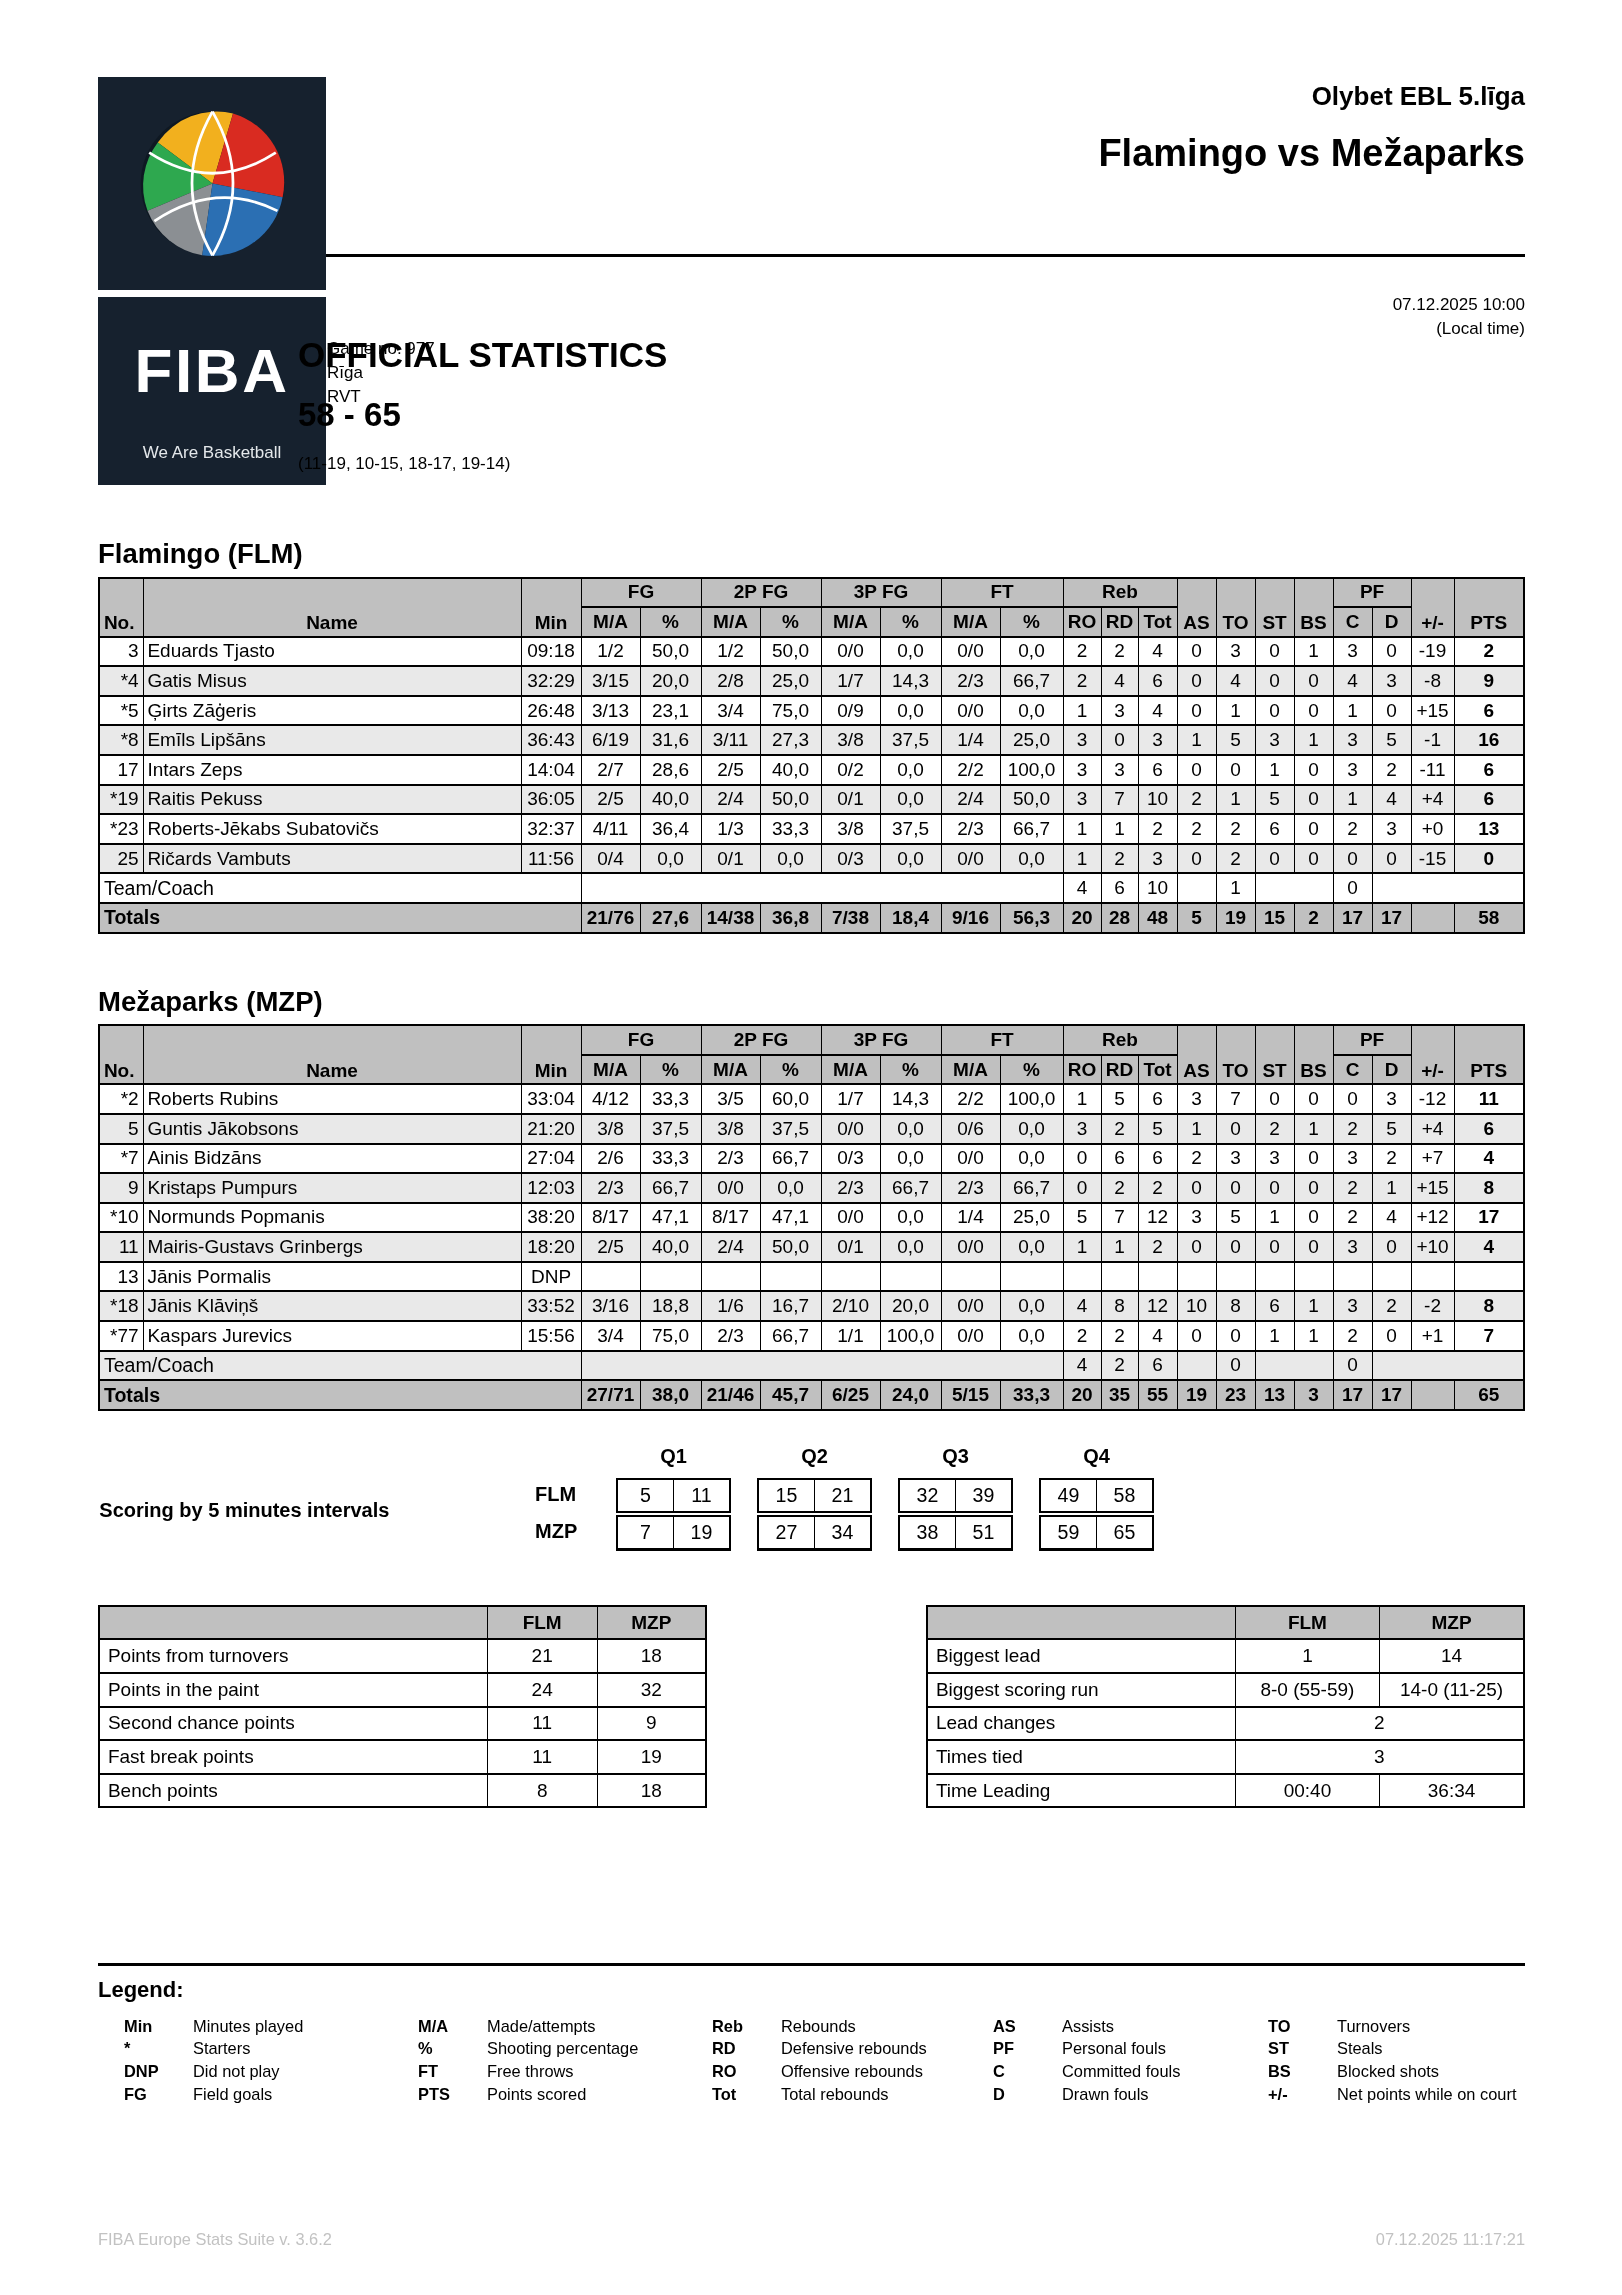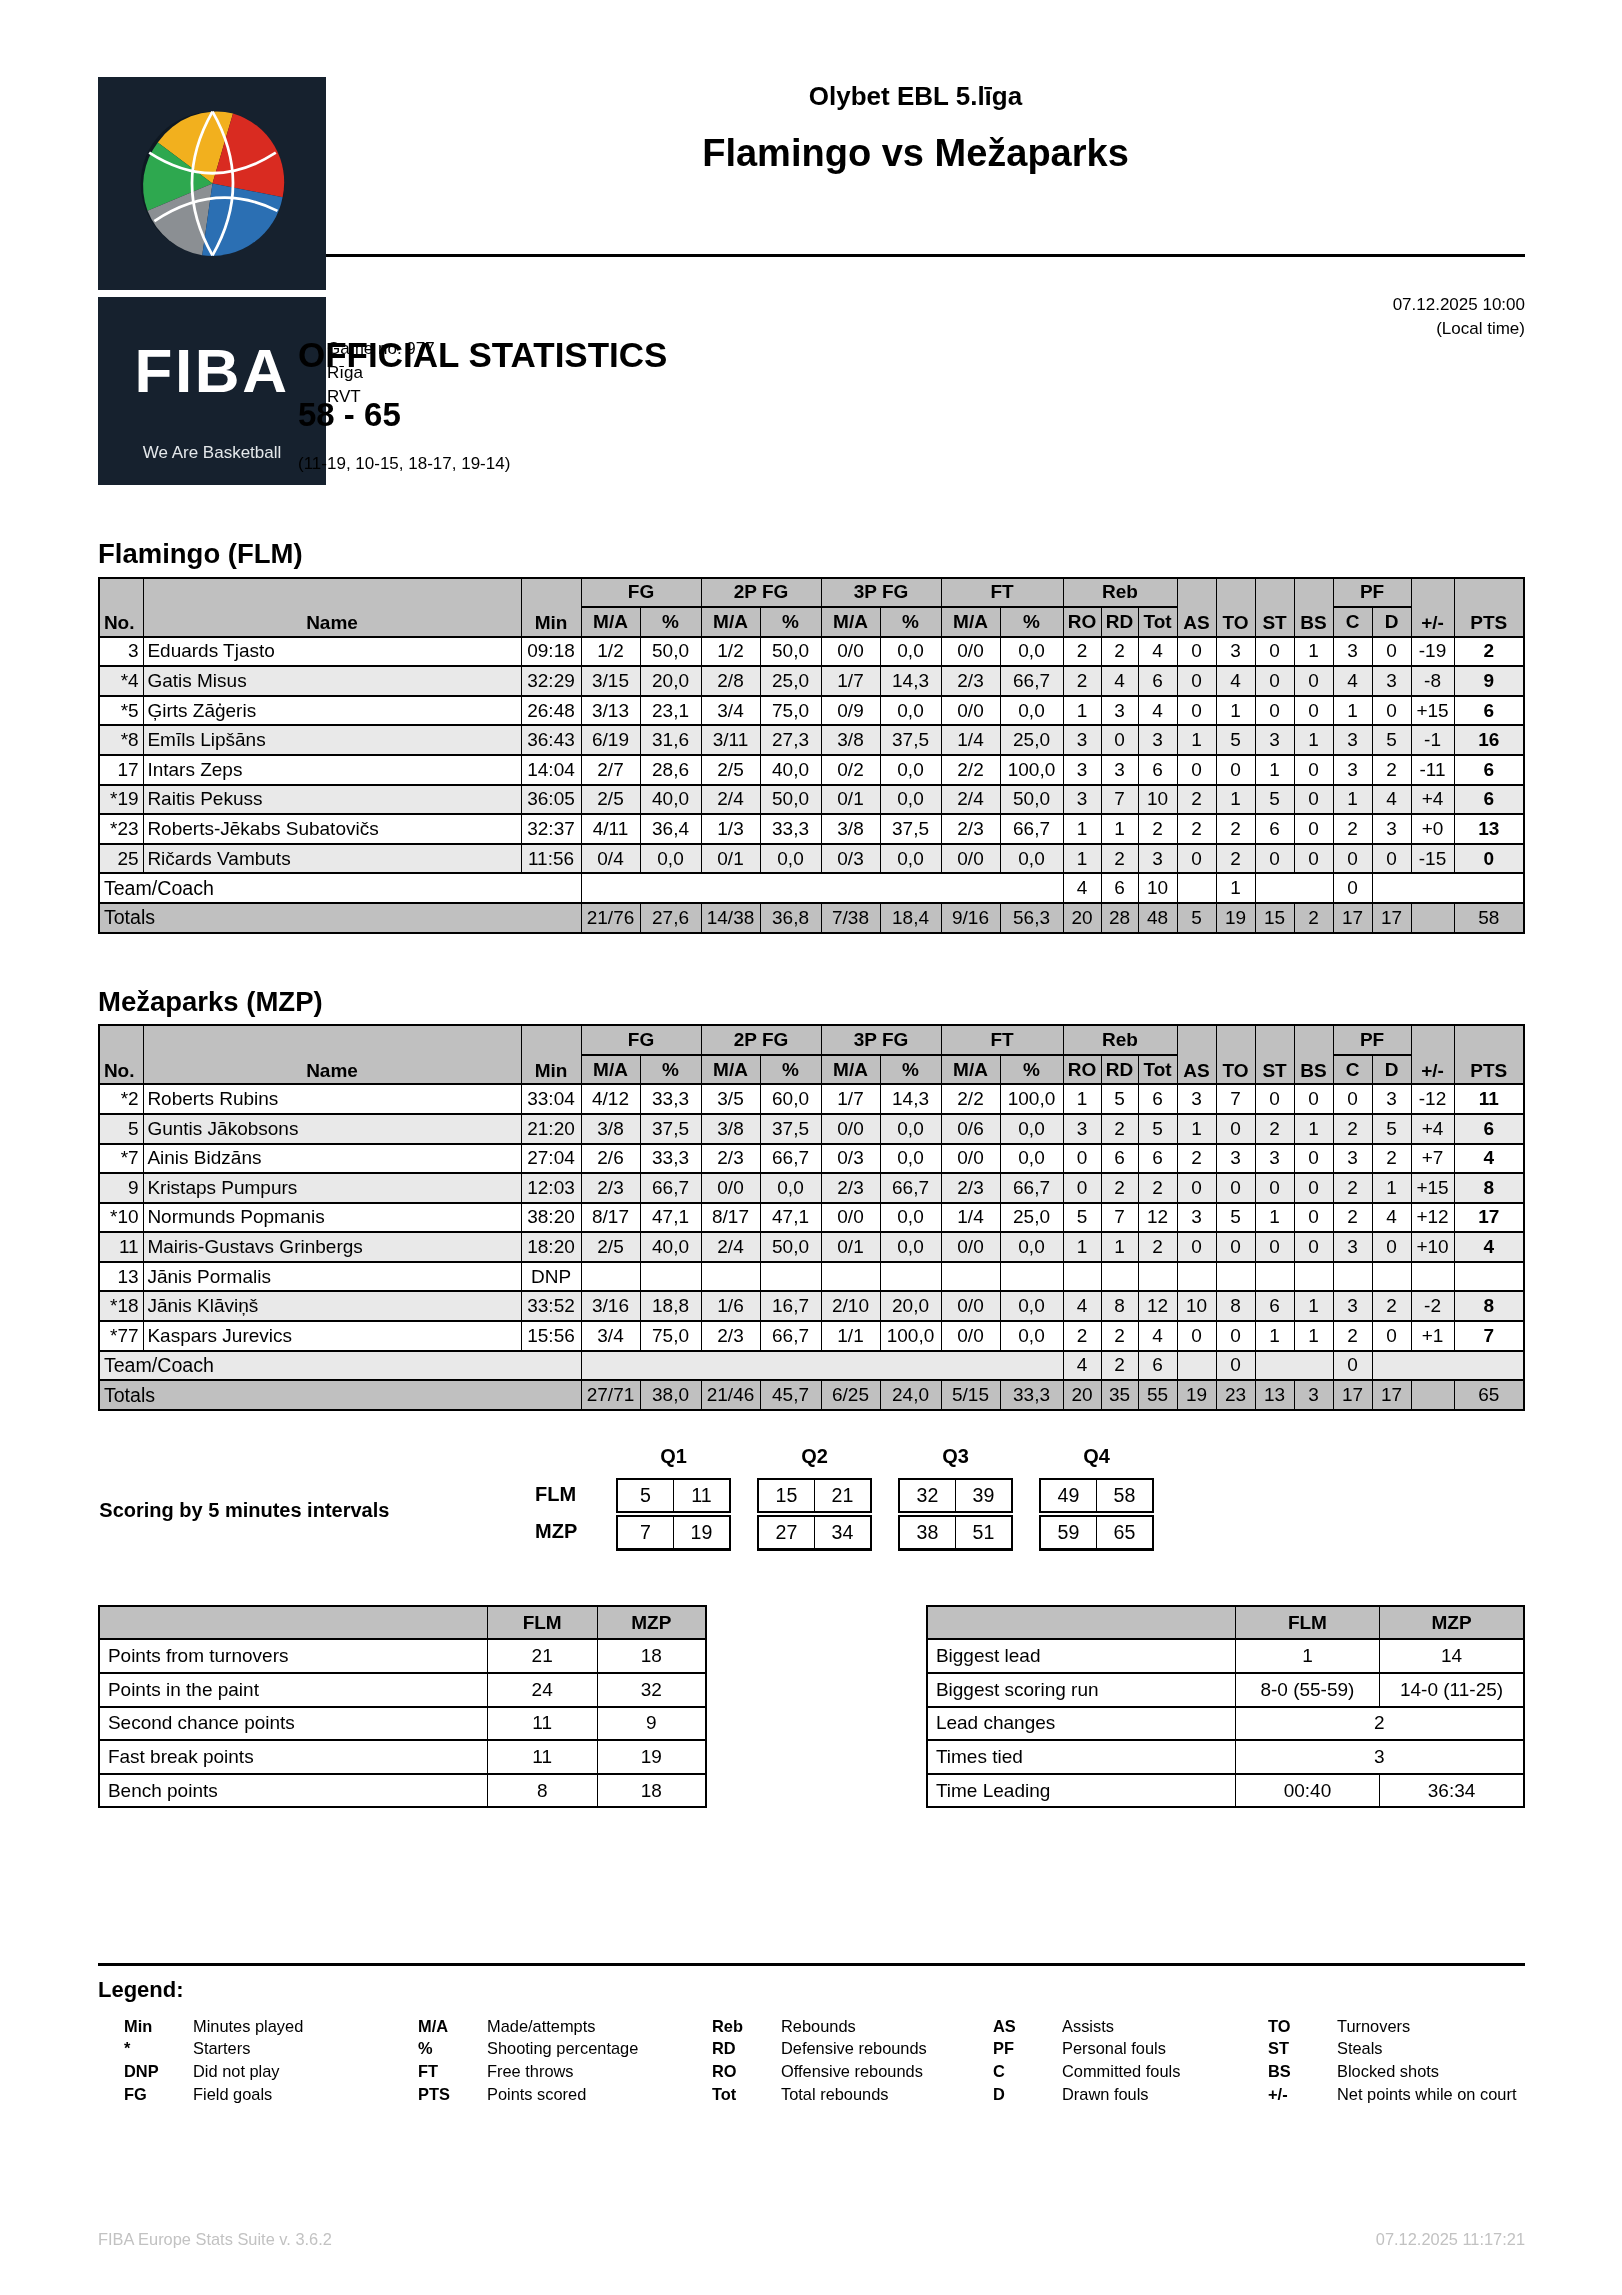--- a/index.html
+++ b/index.html
@@ -8,21 +8,21 @@
 
   
   .logo{position:absolute;left:98px;top:77px;width:228px;}
   .logo-ball{height:213px;background:#16212e;display:flex;align-items:center;justify-content:center;}
   .logo-ball svg{width:171px;height:171px;}
   .logo-txt{margin-top:6.5px;height:188px;background:#16212e;text-align:center;}
   .logo-fiba{font-size:62px;font-weight:bold;color:#fff;letter-spacing:2.6px;padding-top:38px;}
   .logo-tag{font-size:17px;color:#e4e8eb;margin-top:37px;}
 
   
-  .hdr-center{position:absolute;left:298px;right:97px;top:81px;text-align:center;padding-left:8px;}
+  .hdr-center{position:absolute;left:298px;right:97px;top:81px;text-align:right;padding-left:8px;}
   .hdr-league{font-size:26px;font-weight:bold;}
   .hdr-match{font-size:38px;font-weight:bold;margin-top:19.6px;}
   .hdr-refs{font-size:17px;margin-top:23.6px;}
   .hdr-rule{position:absolute;left:326px;top:254px;width:1199px;height:3.3px;background:#000;}
   .ginfo-l{position:absolute;left:327px;top:293px;font-size:17px;line-height:24px;margin-top:44px;}
   .ginfo-r{position:absolute;right:97px;top:293px;font-size:17px;line-height:24px;text-align:right;}
   .title-blk{position:absolute;left:298px;right:97px;top:335px;text-align:left;}
   .t-title{font-size:35px;font-weight:bold;}
   .t-score{font-size:33px;font-weight:bold;margin-top:21px;}
   .t-qtrs{font-size:17px;margin-top:19.6px;}
@@ -39,21 +39,21 @@
   .stats thead th{background:#c0c0c0;font-weight:bold;}
   .stats thead tr:last-child th{border-bottom:2.6px solid #000;}
   .stats thead th[rowspan]{vertical-align:bottom;}
   .stats thead th.h-no{text-align:left;}
   .stats td.num{text-align:right;}
   .stats td.name{text-align:left;}
   .stats td.ctr{text-align:center;}
   .stats td.pts{font-weight:bold;}
   .stats td.lbl-left{text-align:left;font-size:19.6px;}
   .stats tbody tr:nth-child(even) td{background:#e9e9e9;}
-  .stats tr.total-row td{background:#c0c0c0 !important;font-weight:normal;margin-top:23px;}
+  .stats tr.total-row td{background:#c0c0c0 !important;font-weight:bold;margin-top:23px;}
 
   
   .scoring{position:relative;margin-top:34px;height:121px;}
   .scoring-label{position:absolute;left:1.3px;top:54px;font-weight:bold;font-size:20px;}
   .q-row{position:absolute;left:518px;top:0;display:flex;gap:26px;}
   .q-lbl{width:115px;text-align:center;font-weight:bold;font-size:20px;}
   .s-row{position:absolute;left:437px;display:flex;align-items:flex-start;}
   .team-abbr{width:81px;font-size:20px;font-weight:bold;padding-top:5.2px;}
   .pair{display:flex;border:2px solid #000;margin-right:26px;background:#fff;}
   .pair:last-child{margin-right:0;}

